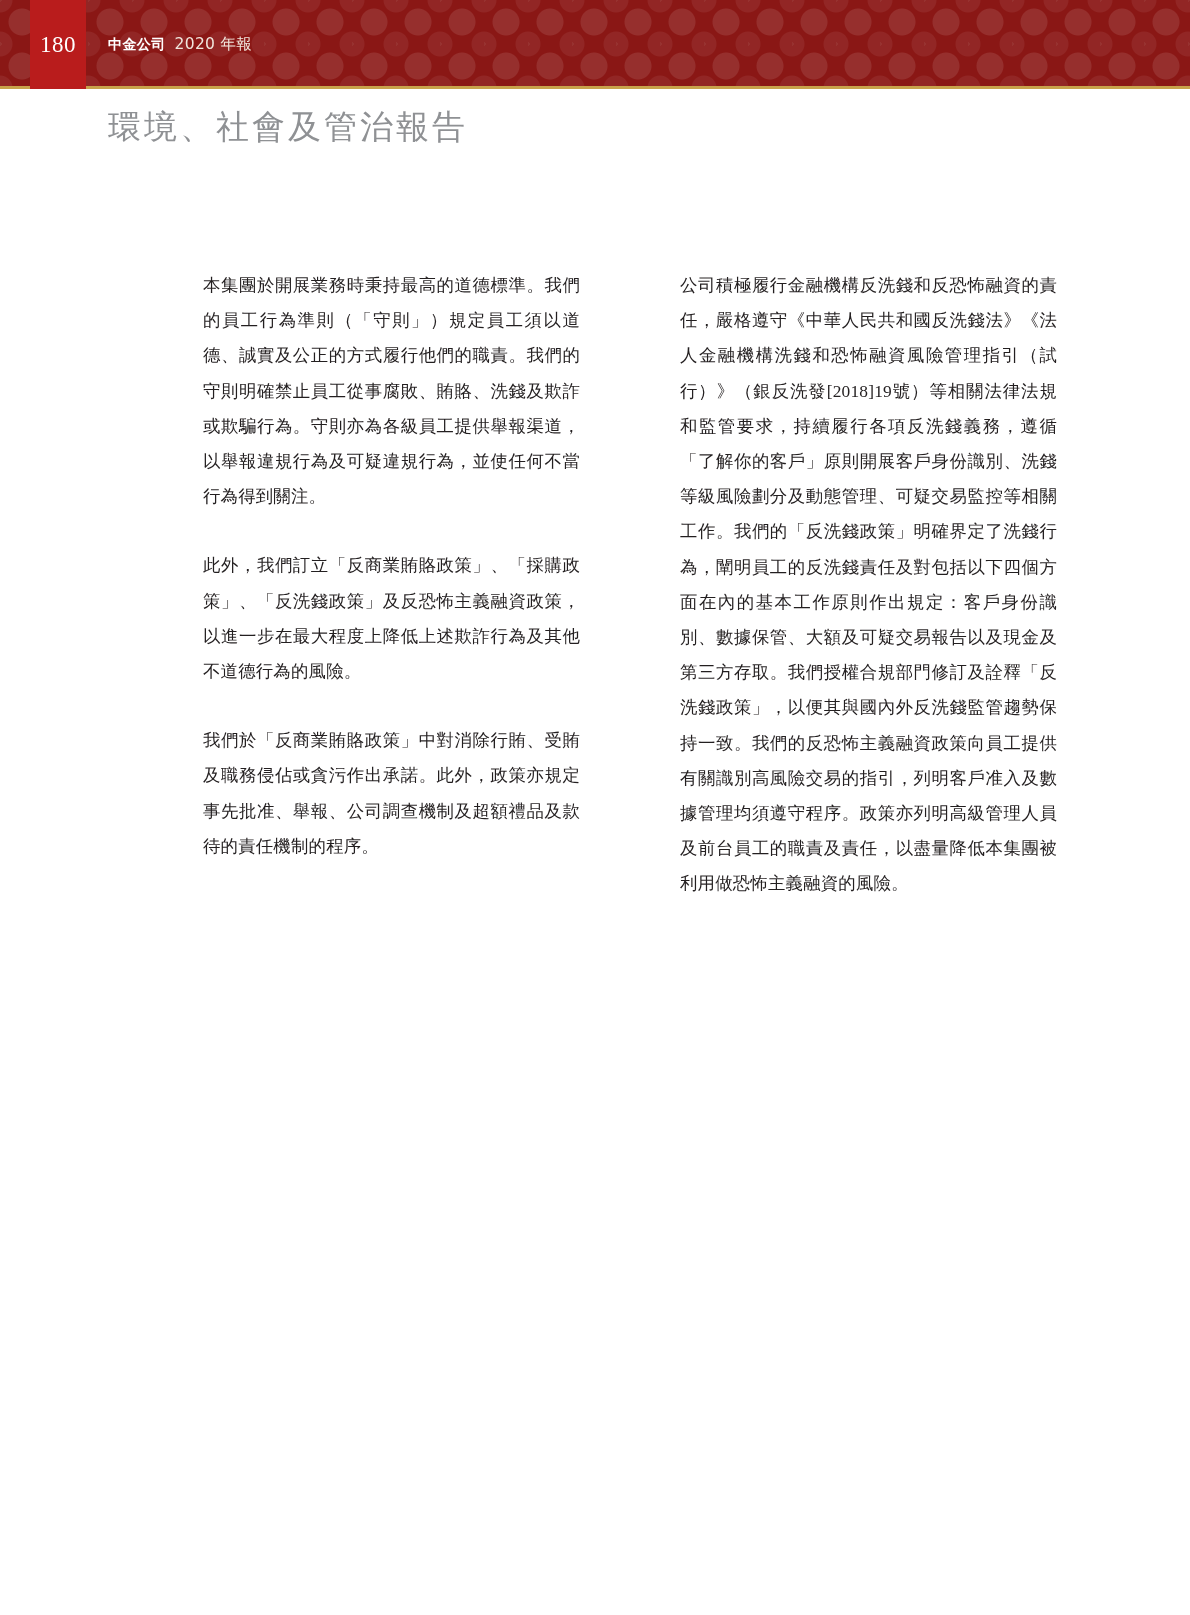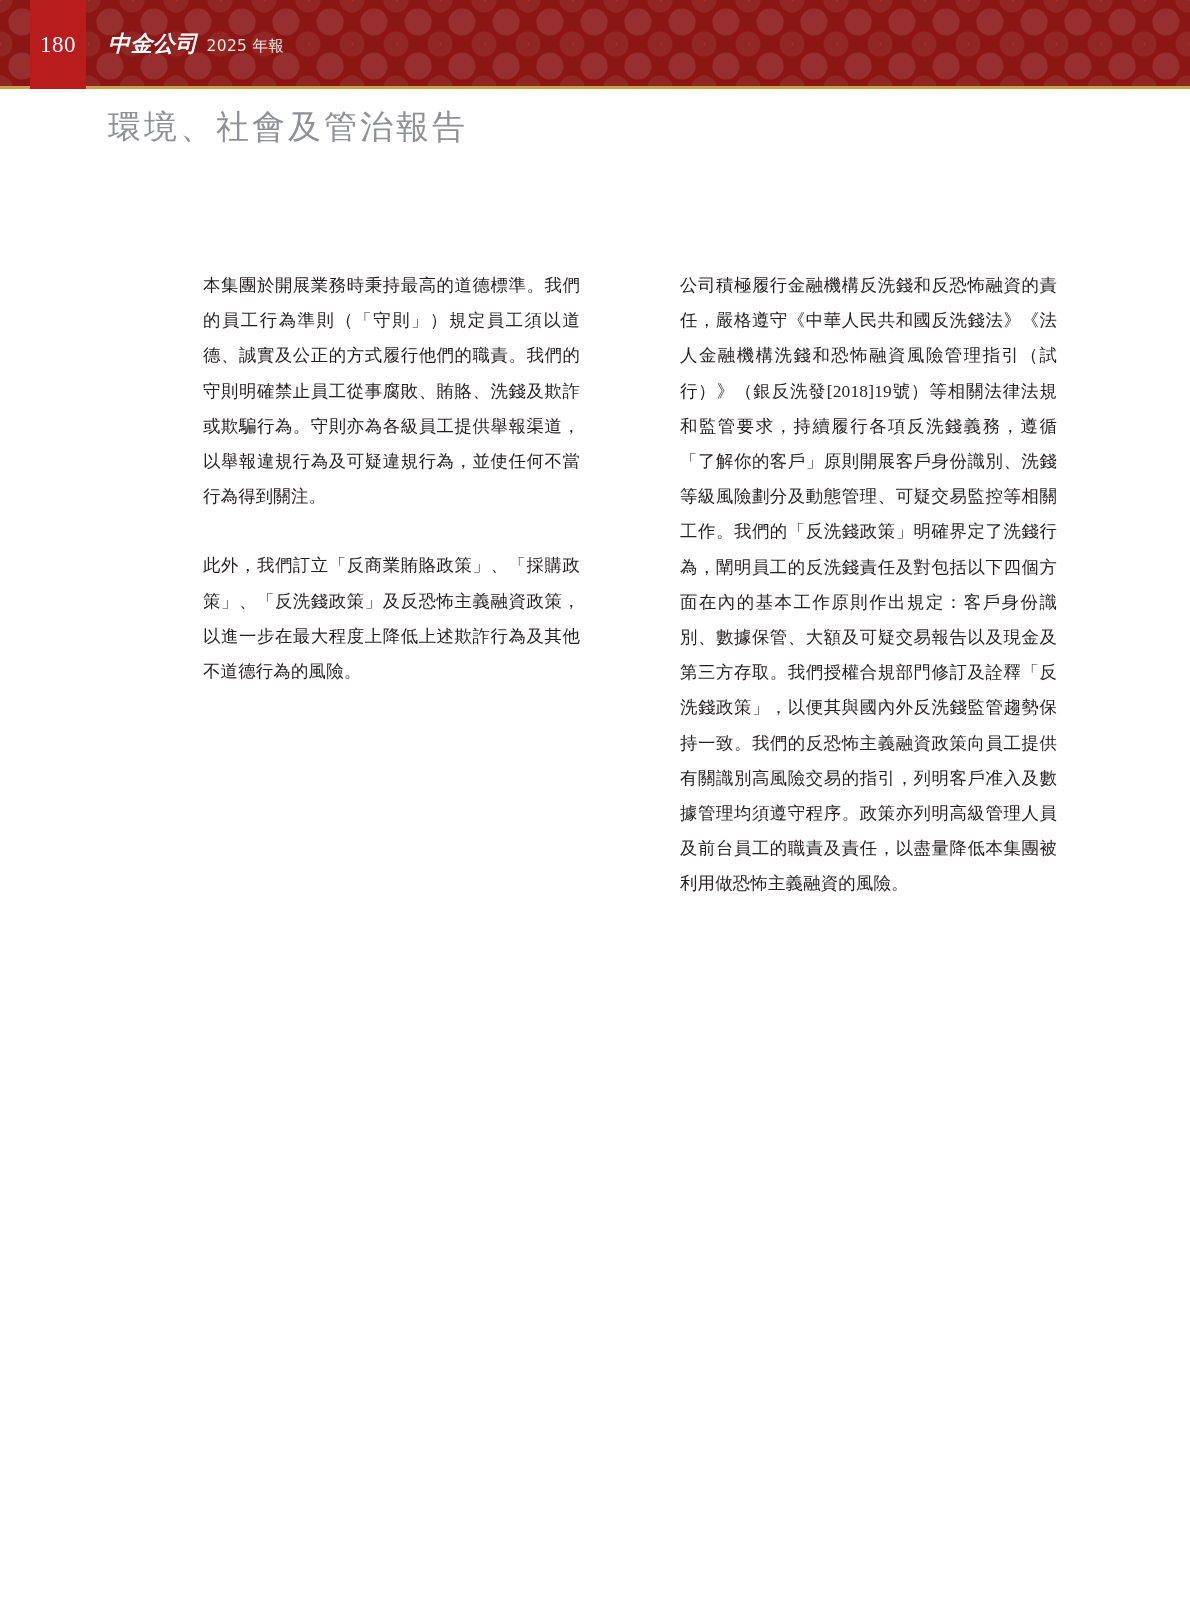--- a/index.html
+++ b/index.html
@@ -79,25 +79,24 @@
     left: 108px;
     top: 44px;
     transform: translateY(-50%);
     display: flex;
     align-items: baseline;
     gap: 9px;
     white-space: nowrap;
   }
   .running-head .company {
     color: #ffffff;
-    font-size: 22px;
+    font-size: 14px;
     font-weight: bold;
     font-family: "DejaVu Sans", "Liberation Sans", sans-serif;
     letter-spacing: 0.4px;
-    font-style: italic;
   }
   .running-head .report-year {
     color: #f0e6dd;
     font-size: 15.5px;
     font-family: "DejaVu Sans", "Liberation Sans", sans-serif;
     letter-spacing: 0.3px;
   }
 
   
   .section-title {
@@ -139,34 +138,35 @@
 </style>
 </head>
 <body>
 
 <div class="page">
 
   <div class="banner">
     <div class="banner-pattern"></div>
     <div class="running-head">
       <span class="company">中金公司</span>
-      <span class="report-year">2025 年報</span>
+      <span class="report-year">2020 年報</span>
     </div>
   </div>
   <div class="banner-bottom-rule"></div>
 
   <div class="page-num-tab">
     <span>180</span>
   </div>
 
   <div class="section-title">環境、社會及管治報告</div>
 
   <div class="columns">
     <div class="col">
       <p>本集團於開展業務時秉持最高的道德標準。我們的員工行為準則（「守則」）規定員工須以道德、誠實及公正的方式履行他們的職責。我們的守則明確禁止員工從事腐敗、賄賂、洗錢及欺詐或欺騙行為。守則亦為各級員工提供舉報渠道，以舉報違規行為及可疑違規行為，並使任何不當行為得到關注。</p>
       <p>此外，我們訂立「反商業賄賂政策」、「採購政策」、「反洗錢政策」及反恐怖主義融資政策，以進一步在最大程度上降低上述欺詐行為及其他不道德行為的風險。</p>
+      <p>我們於「反商業賄賂政策」中對消除行賄、受賄及職務侵佔或貪污作出承諾。此外，政策亦規定事先批准、舉報、公司調查機制及超額禮品及款待的責任機制的程序。</p>
     </div>
     <div class="col">
       <p>公司積極履行金融機構反洗錢和反恐怖融資的責任，嚴格遵守《中華人民共和國反洗錢法》《法人金融機構洗錢和恐怖融資風險管理指引（試行）》（銀反洗發[2018]19號）等相關法律法規和監管要求，持續履行各項反洗錢義務，遵循「了解你的客戶」原則開展客戶身份識別、洗錢等級風險劃分及動態管理、可疑交易監控等相關工作。我們的「反洗錢政策」明確界定了洗錢行為，闡明員工的反洗錢責任及對包括以下四個方面在內的基本工作原則作出規定：客戶身份識別、數據保管、大額及可疑交易報告以及現金及第三方存取。我們授權合規部門修訂及詮釋「反洗錢政策」，以便其與國內外反洗錢監管趨勢保持一致。我們的反恐怖主義融資政策向員工提供有關識別高風險交易的指引，列明客戶准入及數據管理均須遵守程序。政策亦列明高級管理人員及前台員工的職責及責任，以盡量降低本集團被利用做恐怖主義融資的風險。</p>
     </div>
   </div>
 
 </div>
 
 </body></html>

